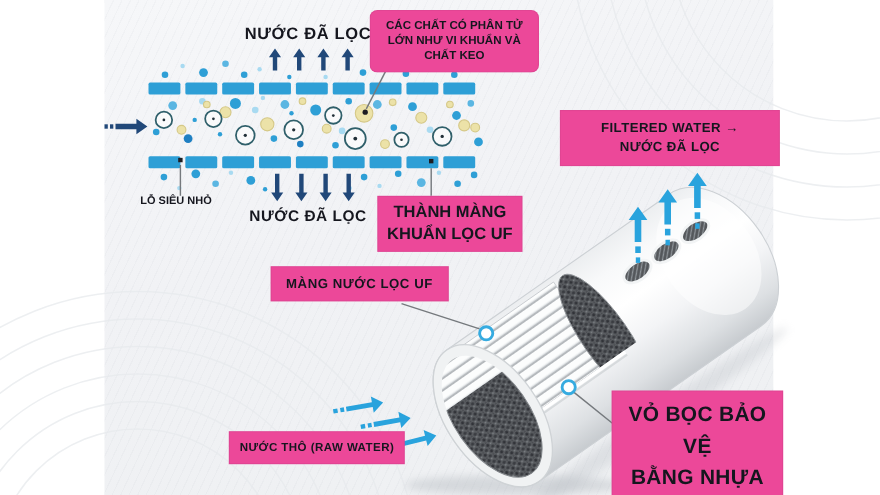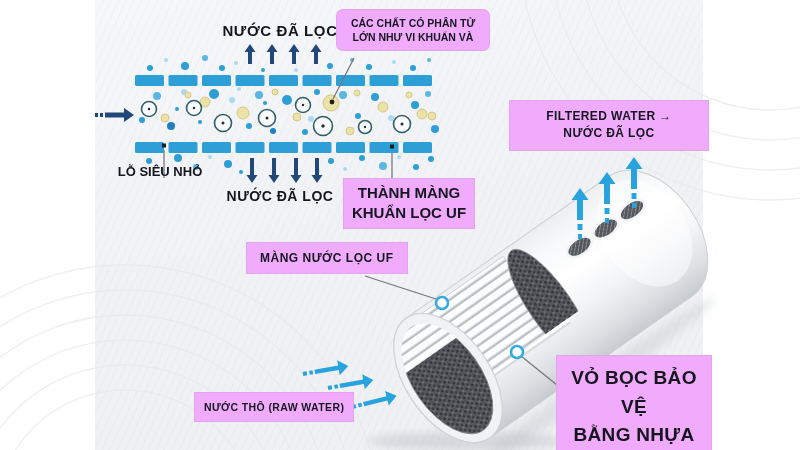--- a/index.html
+++ b/index.html
@@ -5,29 +5,29 @@
   html,body{margin:0;padding:0;background:#ffffff;}
   .stage{position:relative;width:800px;height:450px;background:#ffffff;overflow:hidden;
          font-family:"Liberation Sans", sans-serif;}
   .bg-region{position:absolute;left:95px;top:0;width:608px;height:450px;
              background:linear-gradient(165deg,#f6f7f9 0%,#f1f2f5 45%,#eef0f2 100%);}
   .bg-region::after{content:"";position:absolute;inset:0;
              background:repeating-linear-gradient(115deg,rgba(120,130,145,0.045) 0 1px,transparent 1px 7px);}
   svg.canvas{position:absolute;left:0;top:0;width:800px;height:450px;}
   .lbl{position:absolute;font-weight:bold;color:#15161e;text-align:center;line-height:1.35;z-index:5;}
   .ln{display:block;}
-  .boxed{background:#f0abfc;border:1px solid rgba(20,20,40,0.05);}
+  .boxed{background:#ec4899;border:1px solid rgba(20,20,40,0.05);}
   .top-filtered{left:202px;top:21px;width:156px;font-size:15px;letter-spacing:.6px;}
   .callout{left:336px;top:9px;width:148px;font-size:10.5px;border-radius:7px;padding:6px 2px;}
-  .pores{left:98px;top:163px;width:124px;font-size:13px;}
+  .pores{left:98px;top:176px;width:124px;font-size:10px;}
   .bottom-filtered{left:202px;top:187px;width:156px;font-size:14px;letter-spacing:.5px;}
   .wall-box{left:343px;top:178px;width:126px;font-size:15px;padding:4px 2px;}
   .filtered-box{left:509px;top:100px;width:194px;font-size:12px;padding:7px 2px;line-height:1.45;letter-spacing:.4px;}
   .uf-box{left:246px;top:242px;font-size:12px;padding:7px 13px;letter-spacing:.5px;white-space:nowrap;}
-  .raw-box{left:194px;top:392px;font-size:10.5px;padding:7px 9px;letter-spacing:.4px;white-space:nowrap;text-align:right;}
+  .raw-box{left:208px;top:392px;font-size:10.5px;padding:7px 9px;letter-spacing:.4px;white-space:nowrap;text-align:right;}
   .abs-box{left:556px;top:355px;width:150px;font-size:19px;padding:8px 2px;line-height:1.5;letter-spacing:.3px;}
 </style>
 </head>
 <body>
 
 <div class="stage">
   <div class="bg-region"></div>
 
   <svg class="canvas" id="fig" viewBox="0 0 800 450">
     <defs>
@@ -271,20 +271,21 @@
       <circle cx="442" cy="303" r="6" fill="#ffffff" stroke="#36abe0" stroke-width="2.6"></circle>
       <circle cx="517" cy="352" r="6" fill="#ffffff" stroke="#36abe0" stroke-width="2.6"></circle>
     </g>
   </svg>
 
   <div class="lbl top-filtered">NƯỚC ĐÃ LỌC</div>
 
   <div class="lbl boxed callout">
     <span class="ln">CÁC CHẤT CÓ PHÂN TỬ</span>
     <span class="ln">LỚN NHƯ VI KHUẨN VÀ</span>
+    <span class="ln">CHẤT KEO</span>
   </div>
 
   <div class="lbl pores">
     <span class="ln">LỖ SIÊU NHỎ</span>
   </div>
 
   <div class="lbl bottom-filtered">NƯỚC ĐÃ LỌC</div>
 
   <div class="lbl boxed wall-box">
     <span class="ln">THÀNH MÀNG</span>

